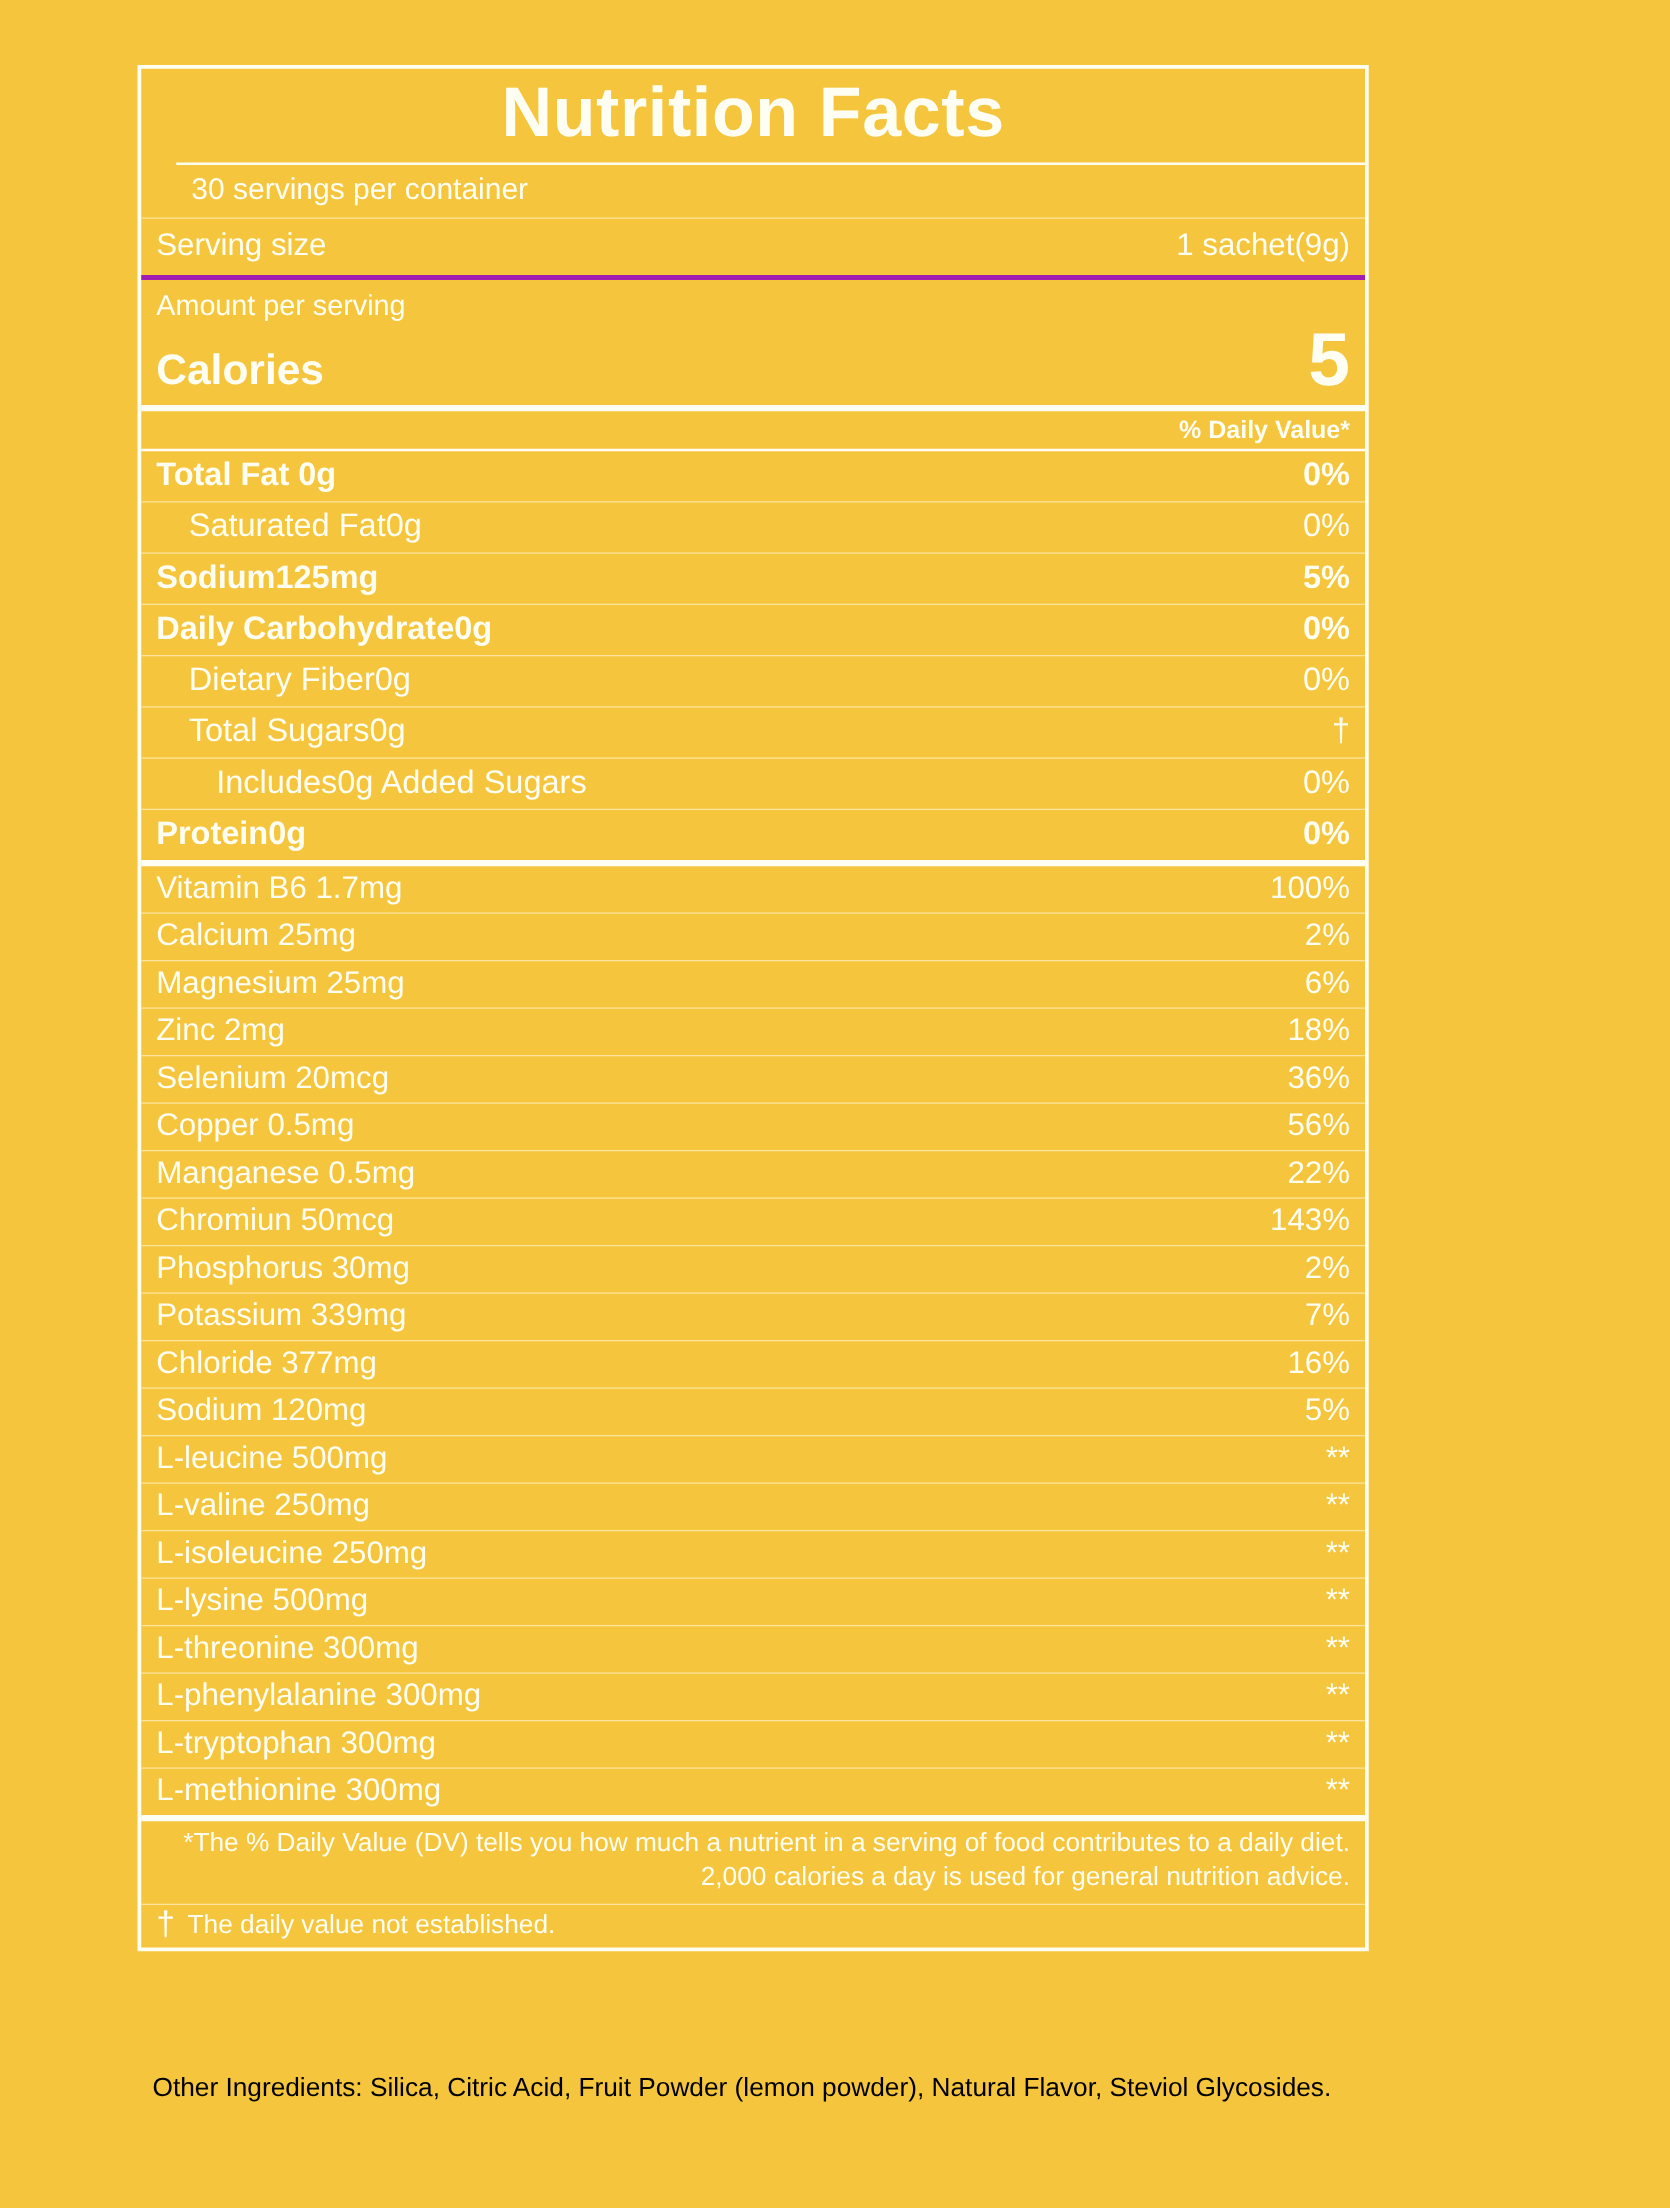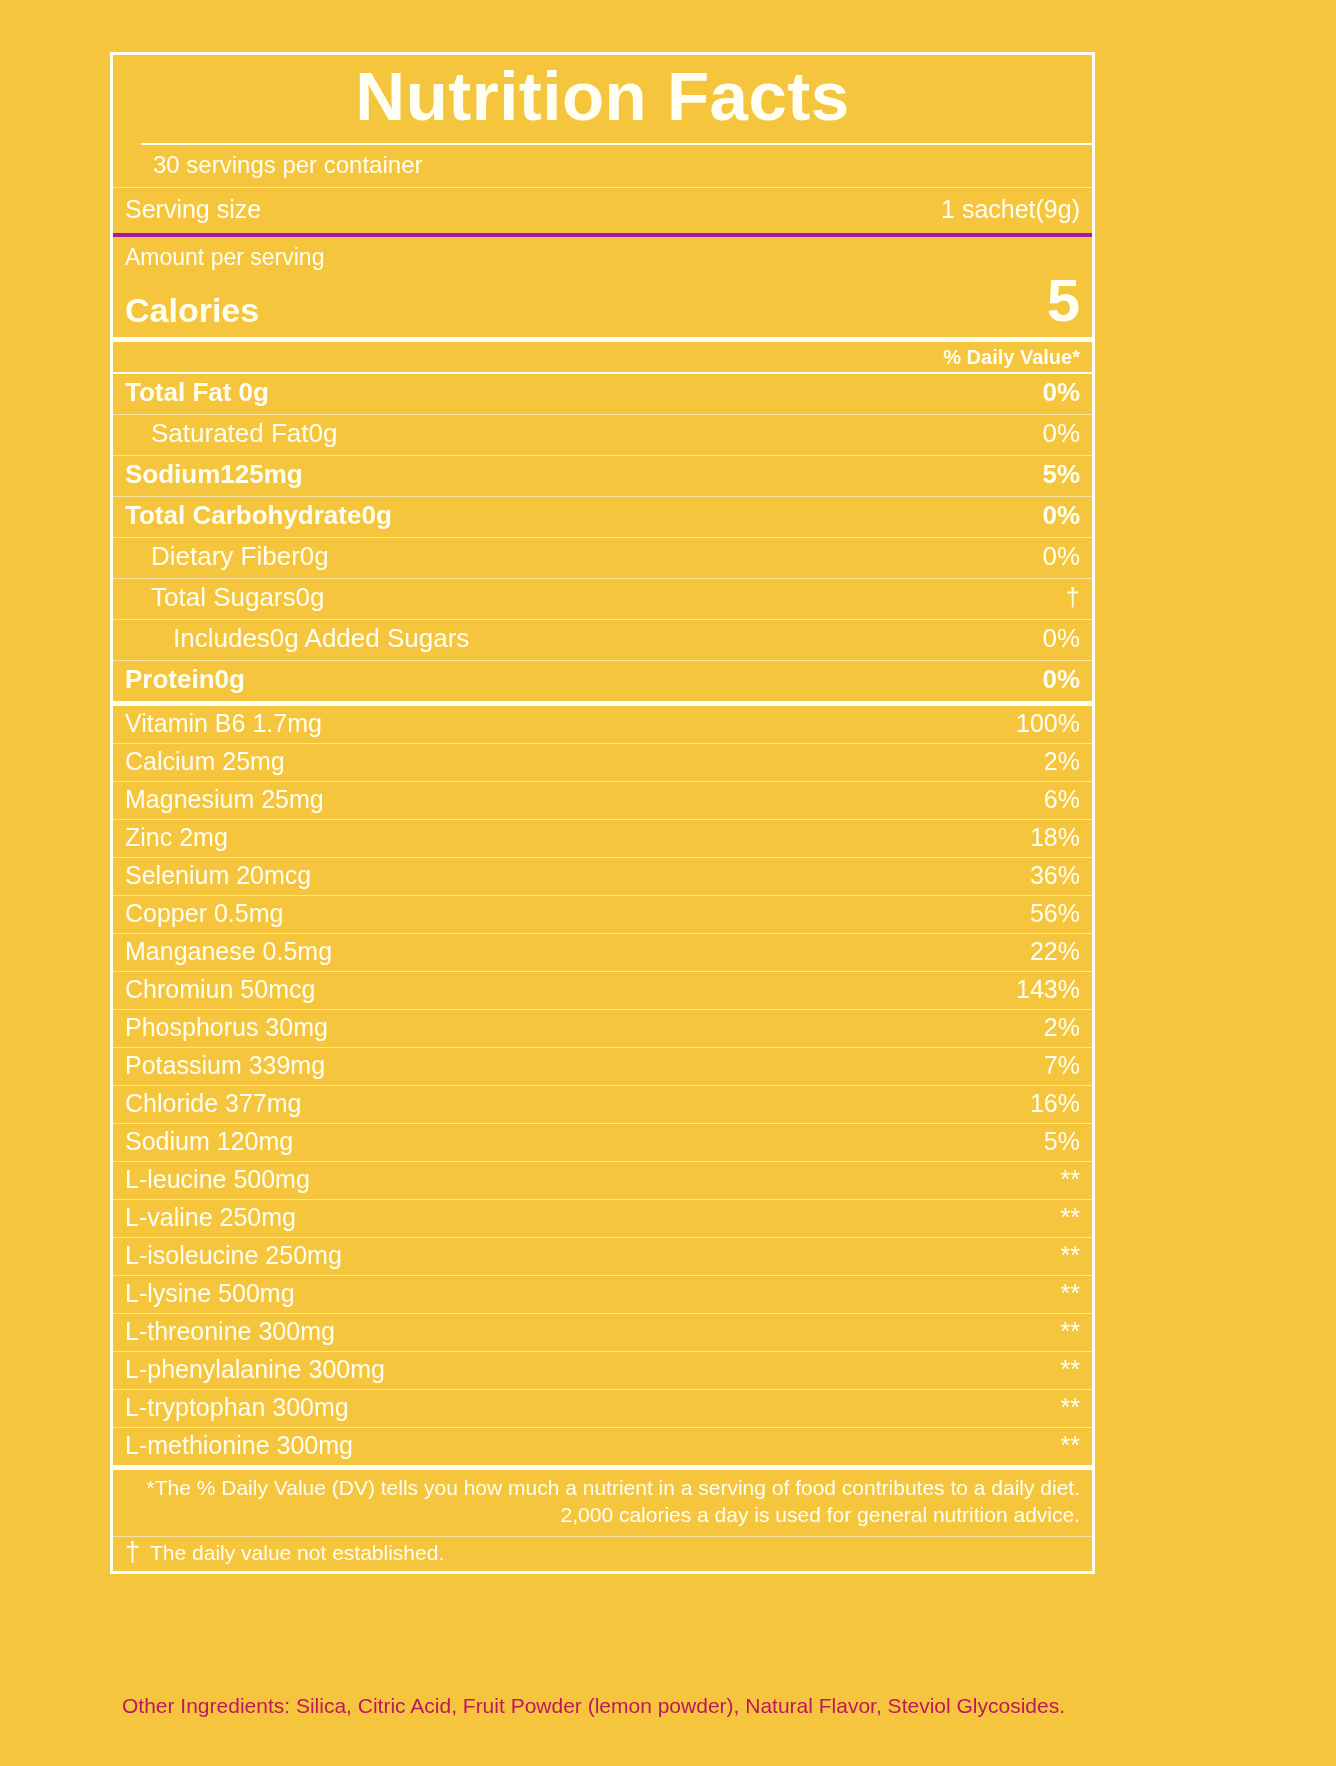--- a/index.html
+++ b/index.html
@@ -43,21 +43,21 @@
   .bold { font-weight: bold; }
   .ind1 { padding-left: 26px; }
   .ind2 { padding-left: 48px; }
 
   
   .title-bar {
     text-align: center;
     padding: 6px 0 10px 0;
   }
   .title {
-    font-size: 69px;
+    font-size: 56px;
     font-weight: bold;
     letter-spacing: 0.5px;
     line-height: 1.05;
   }
 
   
   .servings   { font-size: 24px; padding-top: 6px; padding-bottom: 8px; margin-left: 28px; }
   .servingsz  { font-size: 25px; padding-top: 7px; padding-bottom: 9px; }
   .servingsz .value { font-size: 25px; }
 
@@ -104,24 +104,24 @@
     display: flex;
     align-items: center;
     gap: 10px;
   }
   .note2 .plus { font-size: 27px; line-height: 0.8; }
 
   
   .other {
     position: absolute;
     left: 122px;
-    top: 1694px;
+    top: 1659px;
     width: 1100px;
     font-size: 21px;
-    color: #be185d;
+    color: #000000;
   }
 </style>
 </head>
 <body>
 
 <div class="panel">
 
   <div class="title-bar">
     <div class="title">Nutrition Facts</div>
   </div>
@@ -152,21 +152,21 @@
       </div>
       <div class="row nrow hair">
         <span class="label ind1">Saturated Fat0g</span>
         <span class="value">0%</span>
       </div>
       <div class="row nrow hair">
         <span class="label bold">Sodium125mg</span>
         <span class="value bold">5%</span>
       </div>
       <div class="row nrow hair">
-        <span class="label bold">Total Carbohydrate0g</span>
+        <span class="label bold">Daily Carbohydrate0g</span>
         <span class="value bold">0%</span>
       </div>
       <div class="row nrow hair">
         <span class="label ind1">Dietary Fiber0g</span>
         <span class="value">0%</span>
       </div>
       <div class="row nrow hair">
         <span class="label ind1">Total Sugars0g</span>
         <span class="value dagger">†</span>
       </div>

